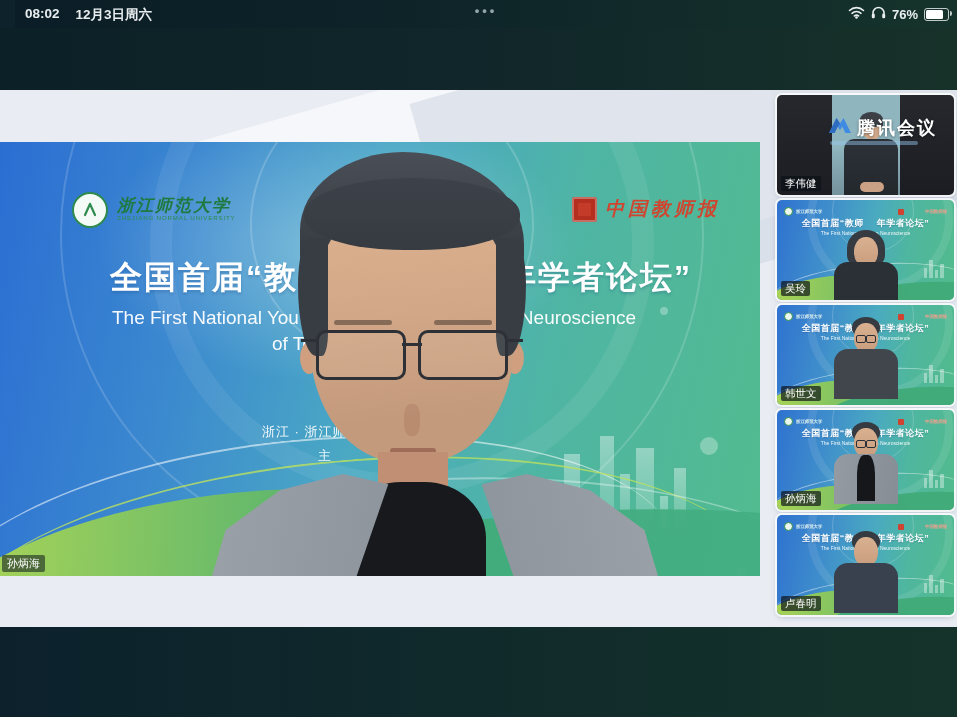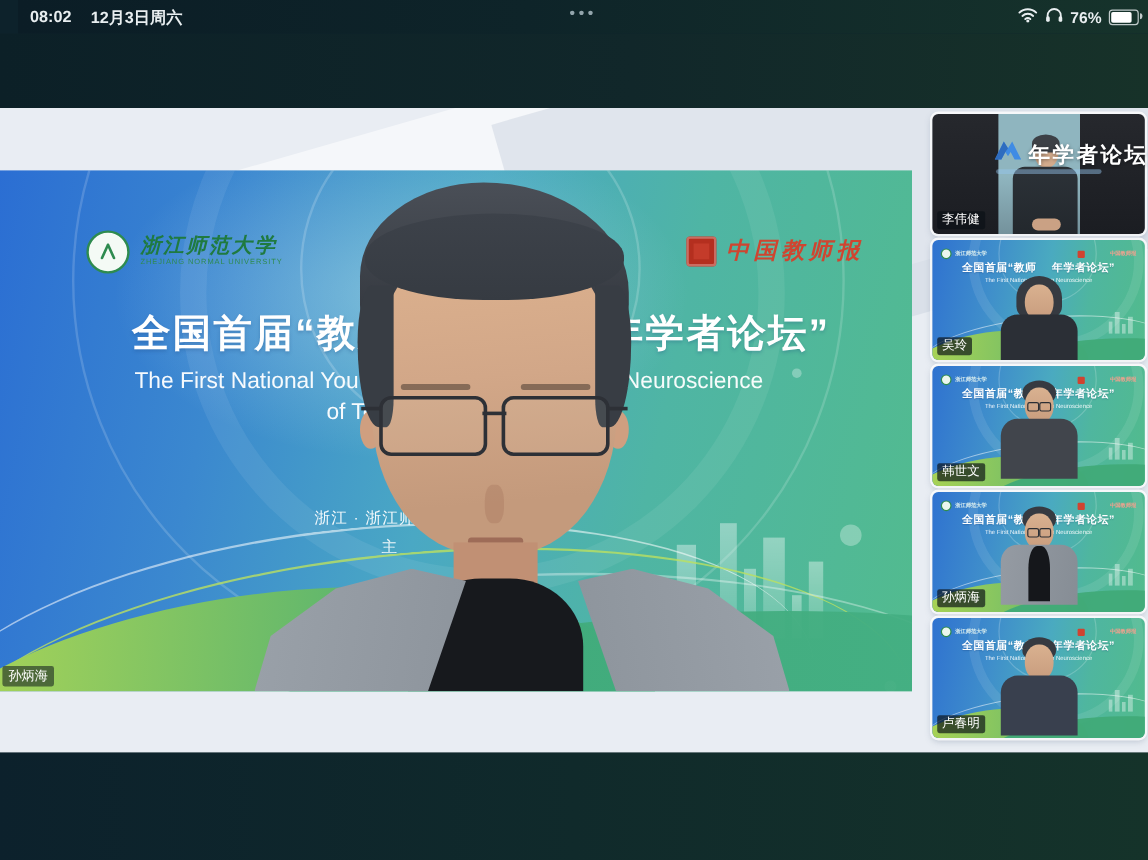--- a/index.html
+++ b/index.html
@@ -431,15 +431,15 @@
       <div class="tp-body"></div>
   </div>
   <div class="tname">卢春明</div>
 </div>
 
 <div class="wm">
   <span><svg width="26" height="26" viewBox="0 0 26 26">
         <path d="M2 20 L9.5 5 L13 10.5 L16.5 5 L24 20 L18.5 20 L15.2 13.6 L13 17.2 L10.8 13.6 L7.5 20 Z" fill="#3f8be4"></path>
         <path d="M9.5 5 L13 10.5 L10.8 13.6 L7.5 20 L2 20 Z" fill="#2c66b8" opacity=".85"></path>
       </svg></span>
-  <span class="wm-text">年学者论坛</span>
+  <span class="wm-text">腾讯会议</span>
   <span class="wm-sub"></span>
 </div>
 
 </body></html>

